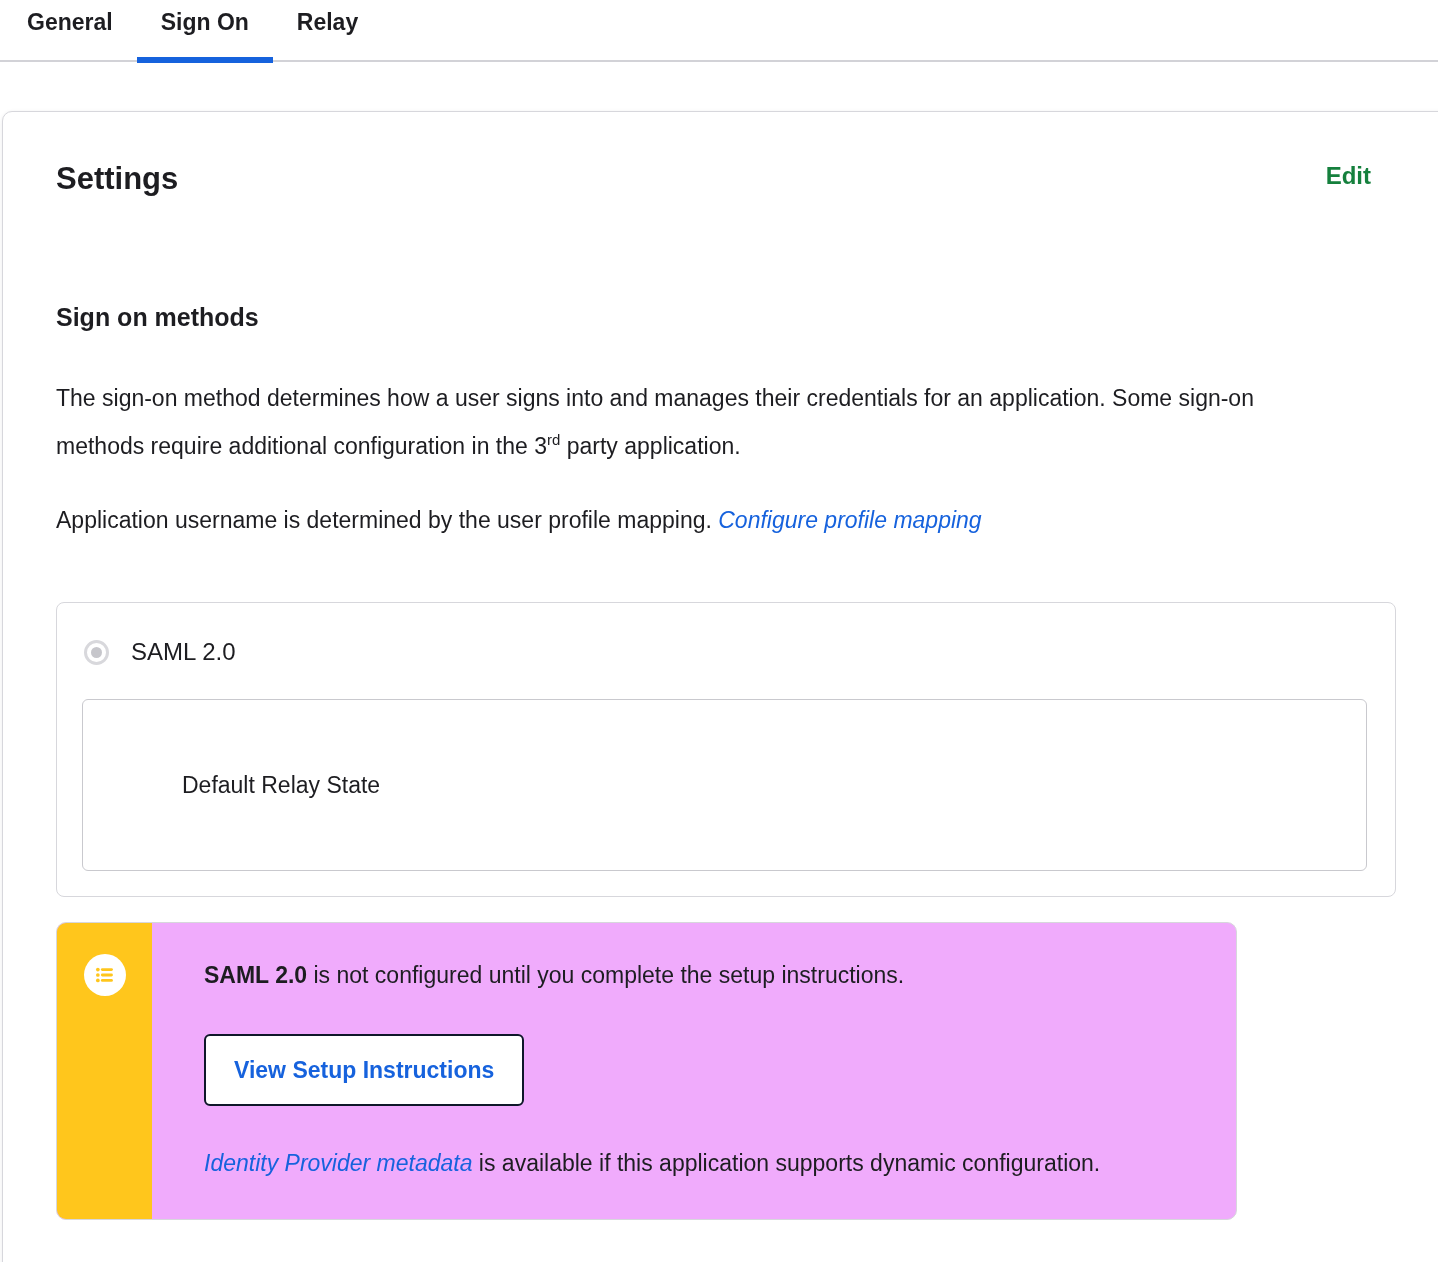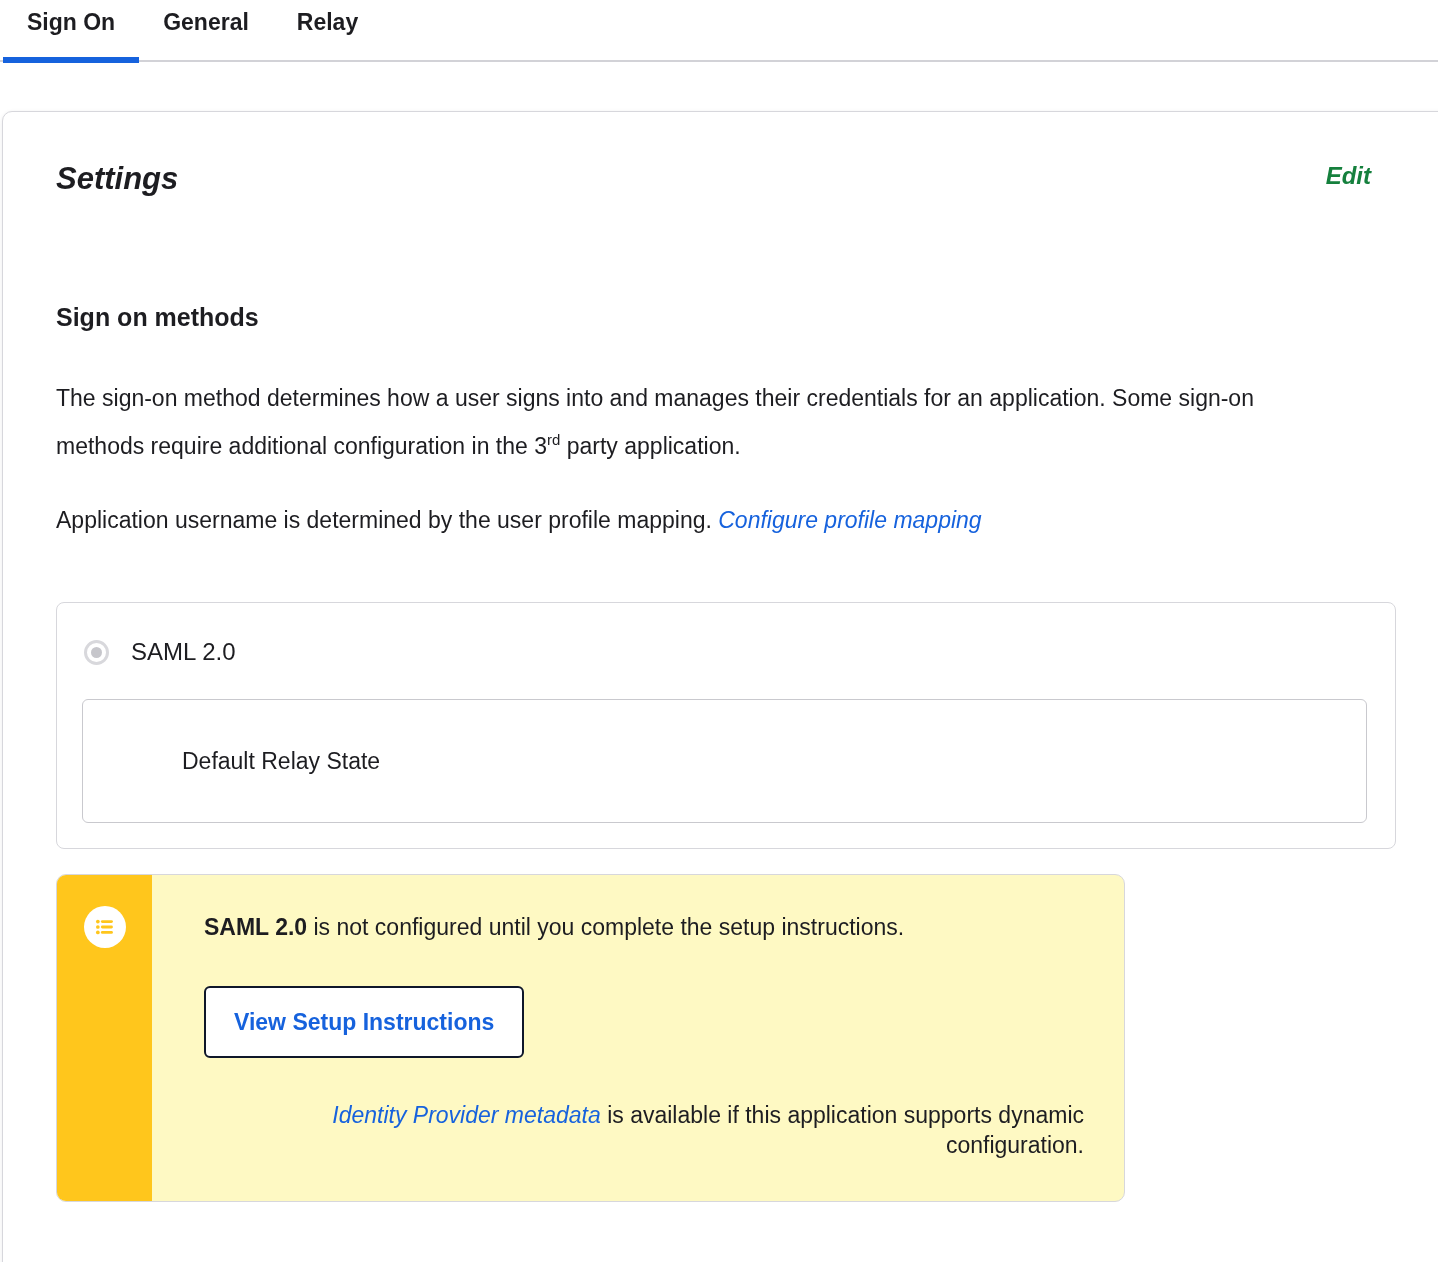--- a/index.html
+++ b/index.html
@@ -44,21 +44,20 @@
     border: 1px solid #d7d7dc;
     border-radius: 10px;
     box-shadow: 0 1px 4px rgba(29,29,33,0.08);
     padding: 47px 0 0 53px;
   }
   .card-header {
     display: flex;
     justify-content: space-between;
     align-items: flex-start;
     width: 1315px;
-    font-style: italic;
   }
   .card-title {
     margin: 0;
     font-size: 31px;
     font-weight: bold;
     line-height: 40px;
   }
   .edit-link {
     color: #15803d;
     font-size: 24px;
@@ -117,40 +116,40 @@
   .radio-dot {
     width: 11px; height: 11px;
     border-radius: 50%;
     background: #c6c6cb;
   }
   .radio-label { font-size: 24px; line-height: 30px; }
 
   .relay-box {
     margin: 32px 0 0 -2px;
     width: 1285px;
-    height: 124px;
+    height: 172px;
     border: 1px solid #c9c9ce;
     border-radius: 6px;
     display: flex;
     align-items: center;
     padding-left: 99px;
     background: #fff;
   }
   .relay-label { font-size: 23px; }
 
   
   .callout {
     margin-top: 25px;
-    width: 1069px;
+    width: 1181px;
     min-height: 288px;
     border: 1px solid #d7d7dc;
     border-radius: 10px;
     display: flex;
     overflow: hidden;
-    background: #fef9c3;
+    background: #f0abfc;
   }
   .callout-bar {
     width: 95px;
     flex-shrink: 0;
     background: #ffc61c;
     display: flex;
     justify-content: center;
     align-items: flex-start;
     padding-top: 31px;
   }
@@ -188,22 +187,22 @@
     margin: 42px 0 8px;
     font-size: 23px;
     line-height: 30px;
     text-align: right;
   }
 </style>
 </head>
 <body>
 
 <nav class="tab-bar">
+  <div class="tab">General</div>
   <div class="tab active">Sign On</div>
-  <div class="tab">General</div>
   <div class="tab">Relay</div>
 </nav>
 
 <section class="card">
 
   <div class="card-header">
     <h2 class="card-title">Settings</h2>
     <a class="edit-link">Edit</a>
   </div>
 

